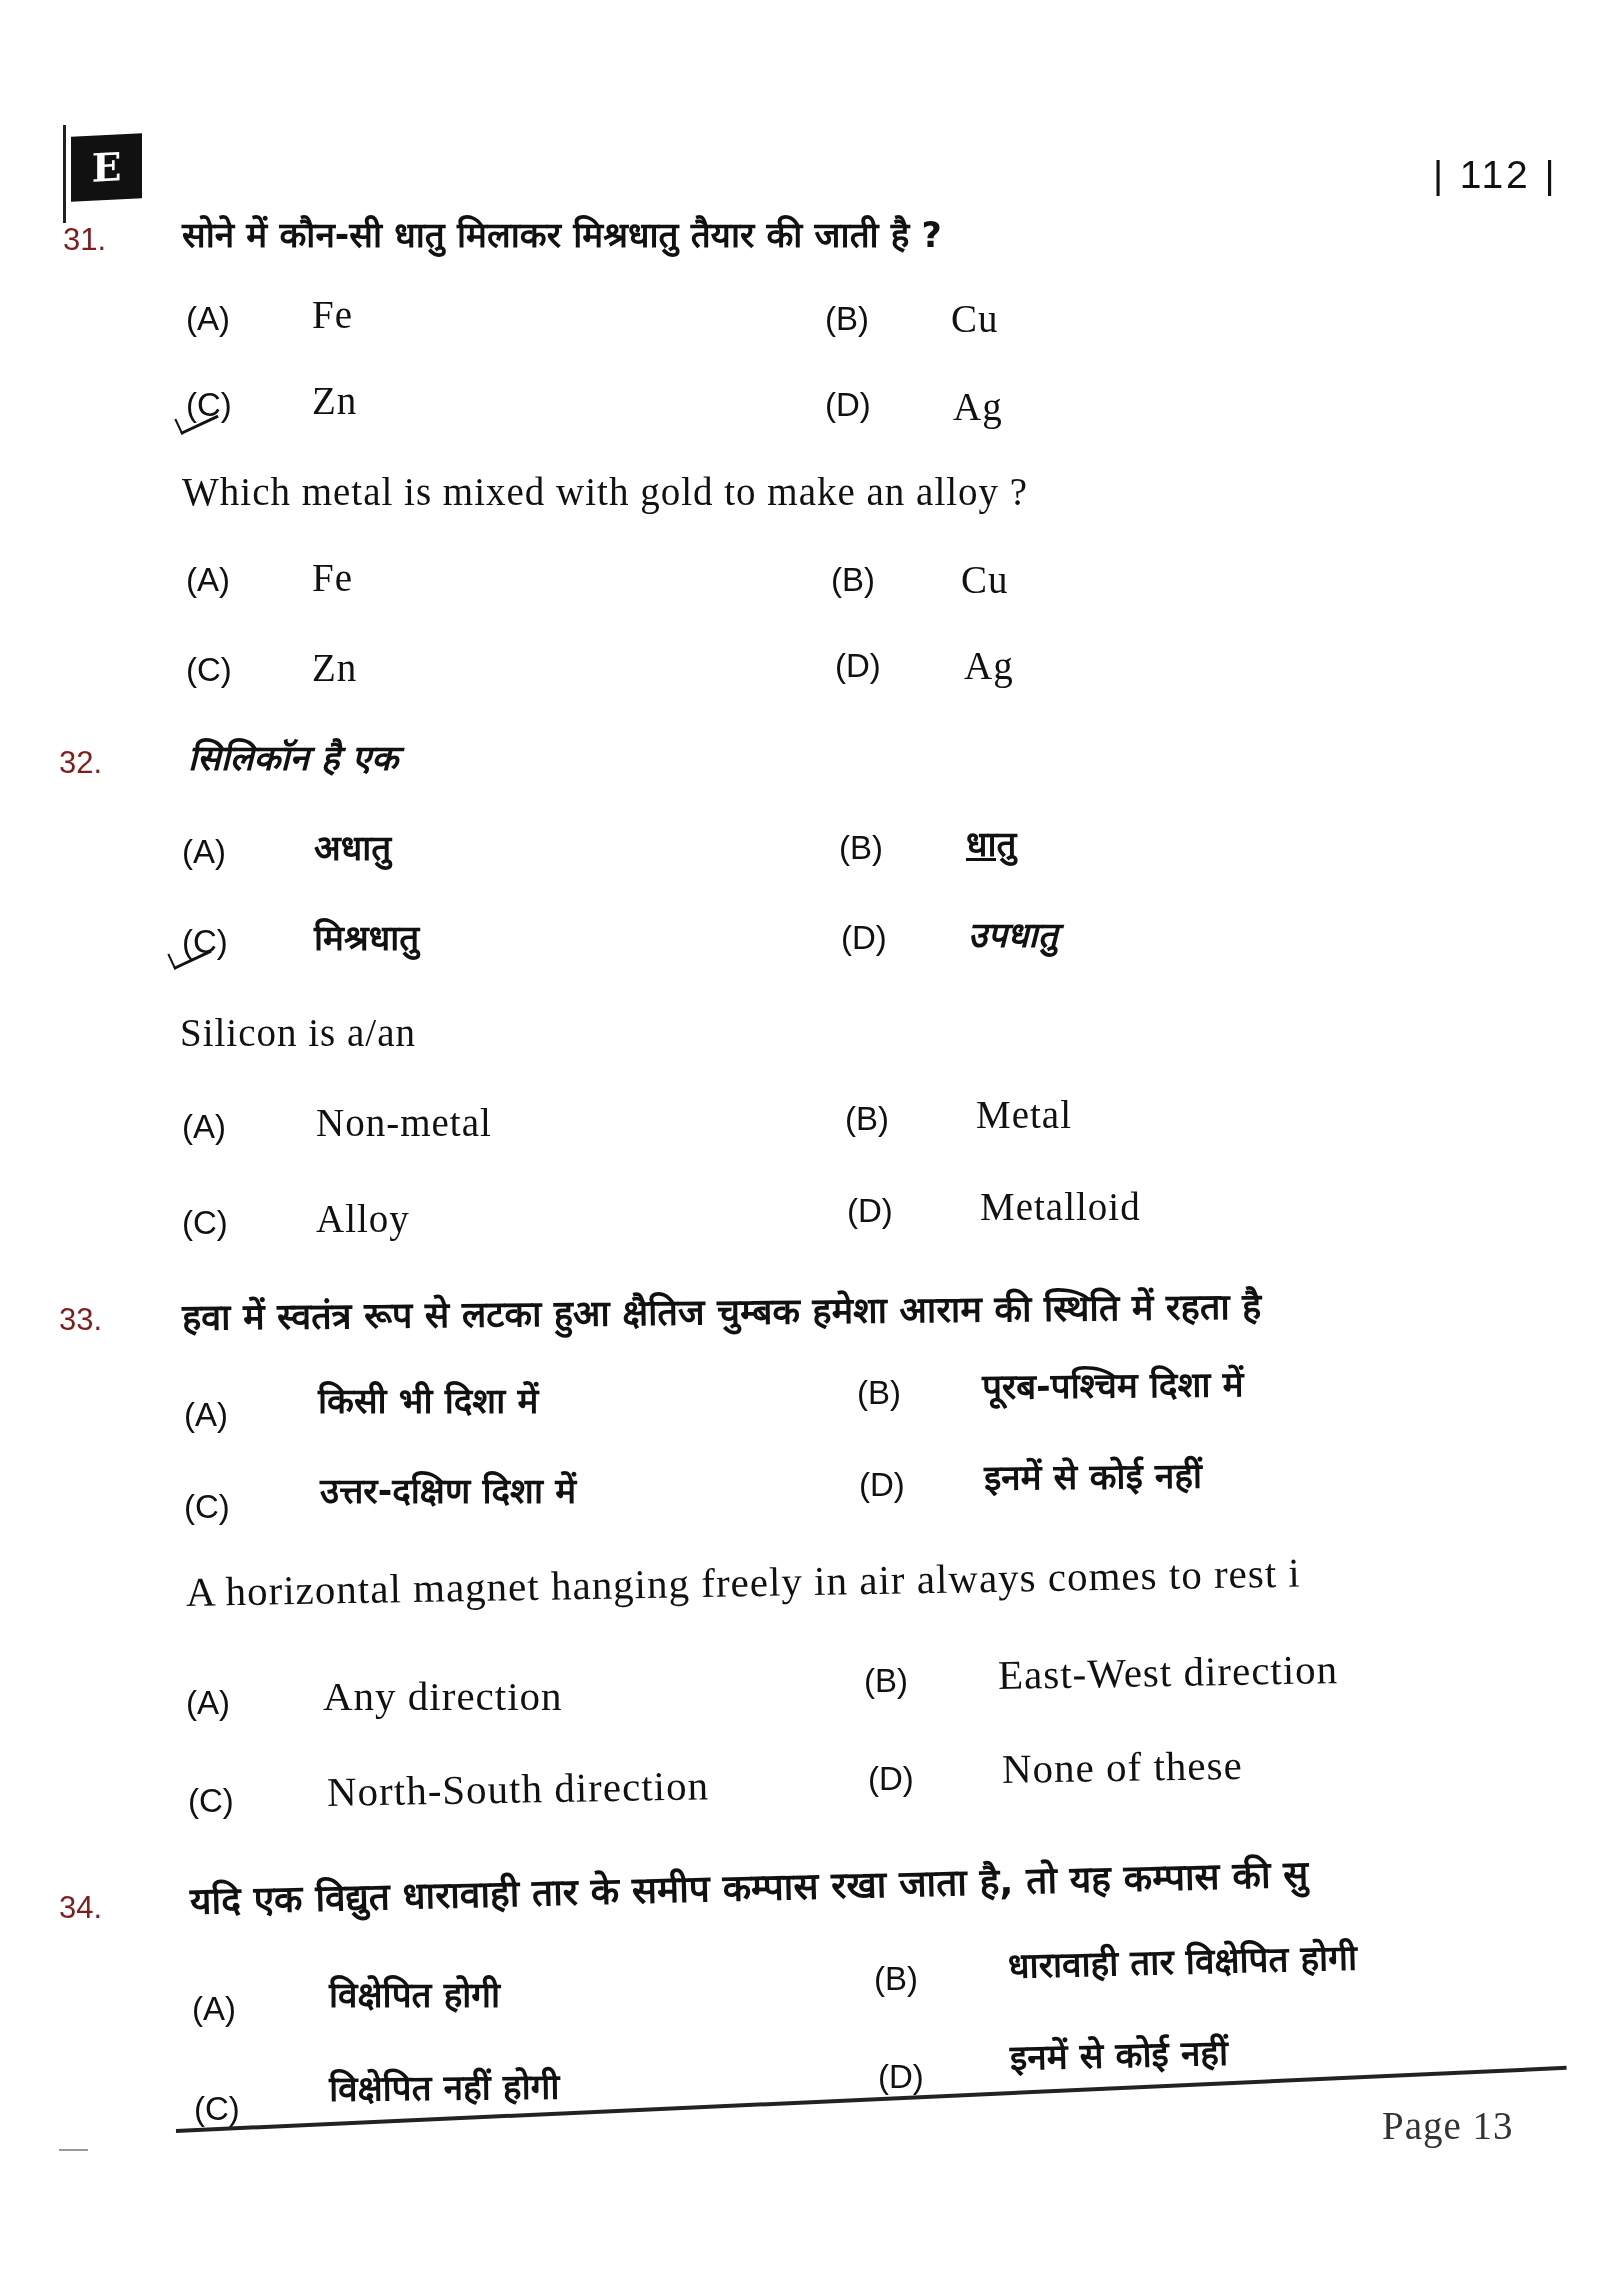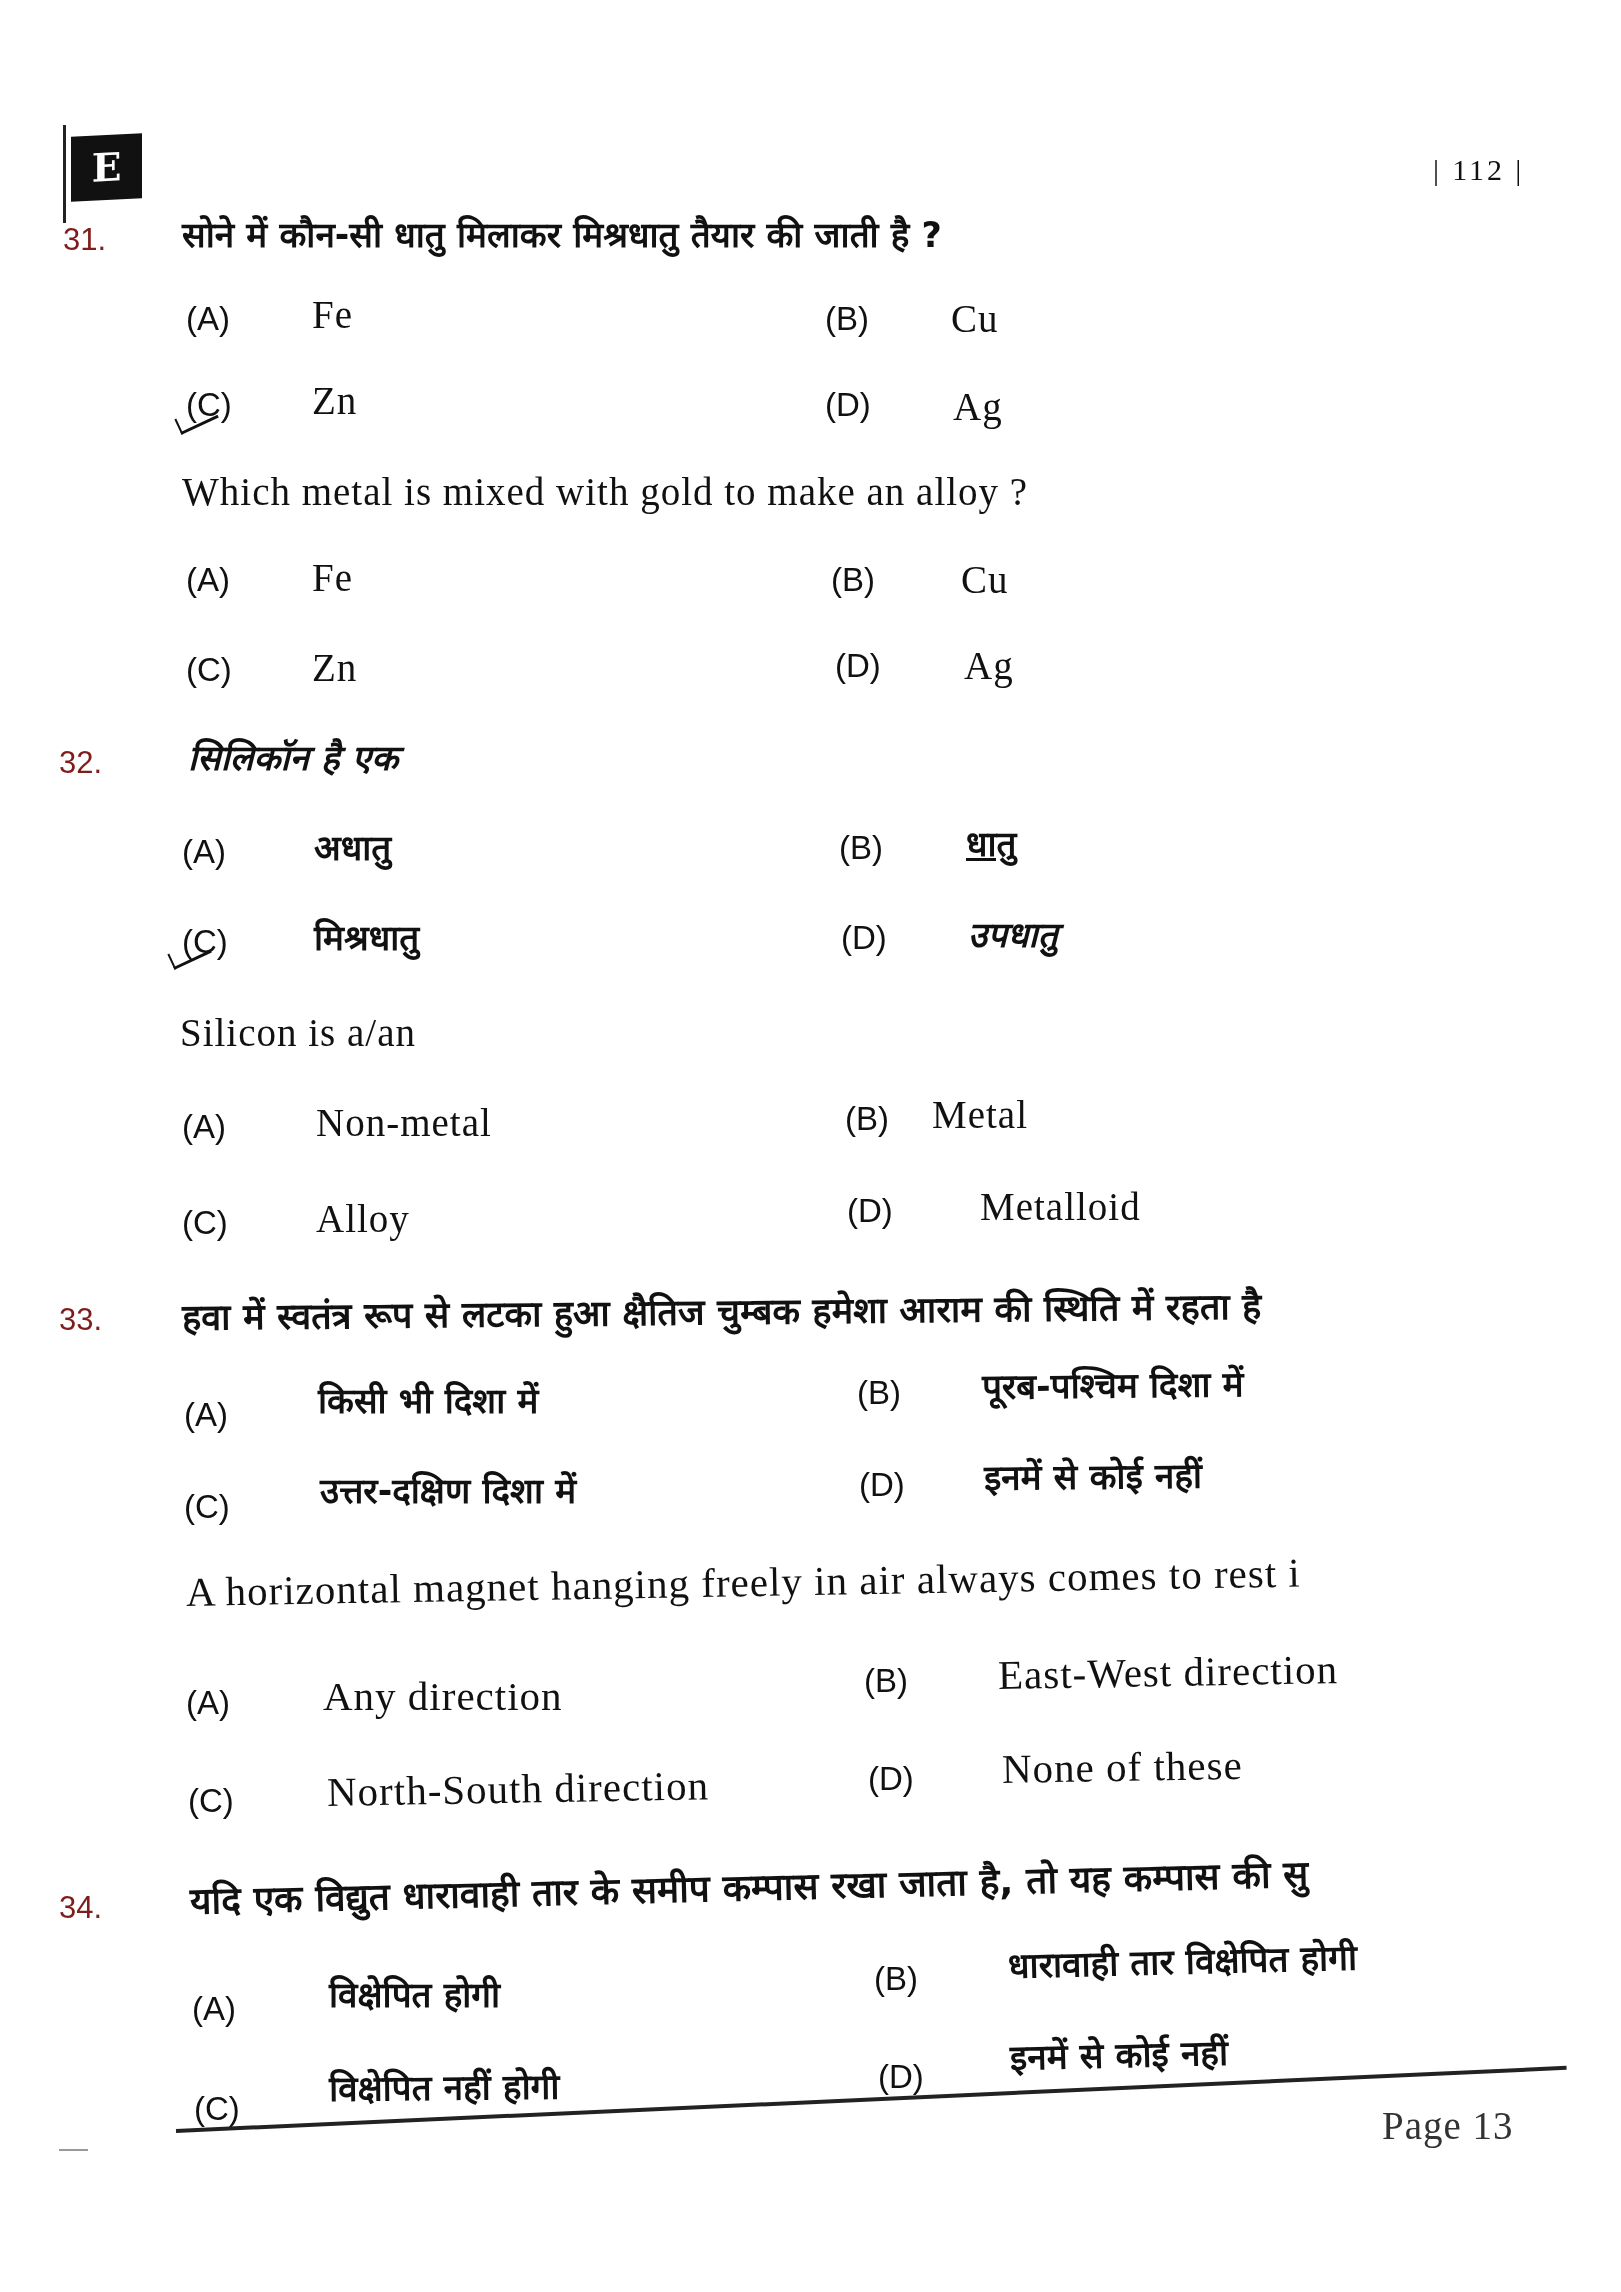--- a/index.html
+++ b/index.html
@@ -38,22 +38,22 @@
       font-family: "DejaVu Serif", serif;
       font-weight: bold;
       font-size: 39px;
       line-height: 65px;
       text-align: center;
       transform: skewY(-3deg);
     }
     .page-code {
       position: absolute;
       left: 1433px; top: 153px;
-      font-family: Liberation Serif, serif;
-      font-size: 30px;
+      font-family: Liberation Sans, sans-serif;
+      font-size: 39px;
       letter-spacing: 2.9px;
     }
     .qnum {
       position: absolute;
       font-family: "Liberation Sans", sans-serif;
       font-size: 31px;
       color: #7f1d1d;
     }
     .qtext {
       position: absolute;
@@ -169,21 +169,21 @@
     <div class="tick-mark" style="left:169px; top:945px;"></div>
     <div class="opt-text" style="left:314px; top:913px;">मिश्रधातु</div>
     <div class="opt-label" style="left:841px; top:919px;">(D)</div>
     <div class="opt-text" style="left:968px; top:910px;font-style:italic;">उपधातु</div>
 
     <div class="qtext en" style="left:180px; top:1010px;text-align:center;">Silicon is a/an</div>
 
     <div class="opt-label" style="left:182px; top:1108px;">(A)</div>
     <div class="opt-text en" style="left:316px; top:1100px;">Non-metal</div>
     <div class="opt-label" style="left:845px; top:1100px;">(B)</div>
-    <div class="opt-text en" style="left:932px; top:1092px;">Metal</div>
+    <div class="opt-text en" style="left:976px; top:1092px;">Metal</div>
 
     <div class="opt-label" style="left:182px; top:1204px;">(C)</div>
     <div class="opt-text en" style="left:316px; top:1196px;">Alloy</div>
     <div class="opt-label" style="left:847px; top:1192px;">(D)</div>
     <div class="opt-text en" style="left:980px; top:1184px;">Metalloid</div>
   </section>
 
   <section>
     <div class="qnum" style="left:59px; top:1302px;">33.</div>
     <div class="qtext skew-a" style="left:182px; top:1292px; font-size:36px;">हवा में स्वतंत्र रूप से लटका हुआ क्षैतिज चुम्बक हमेशा आराम की स्थिति में रहता है</div>

